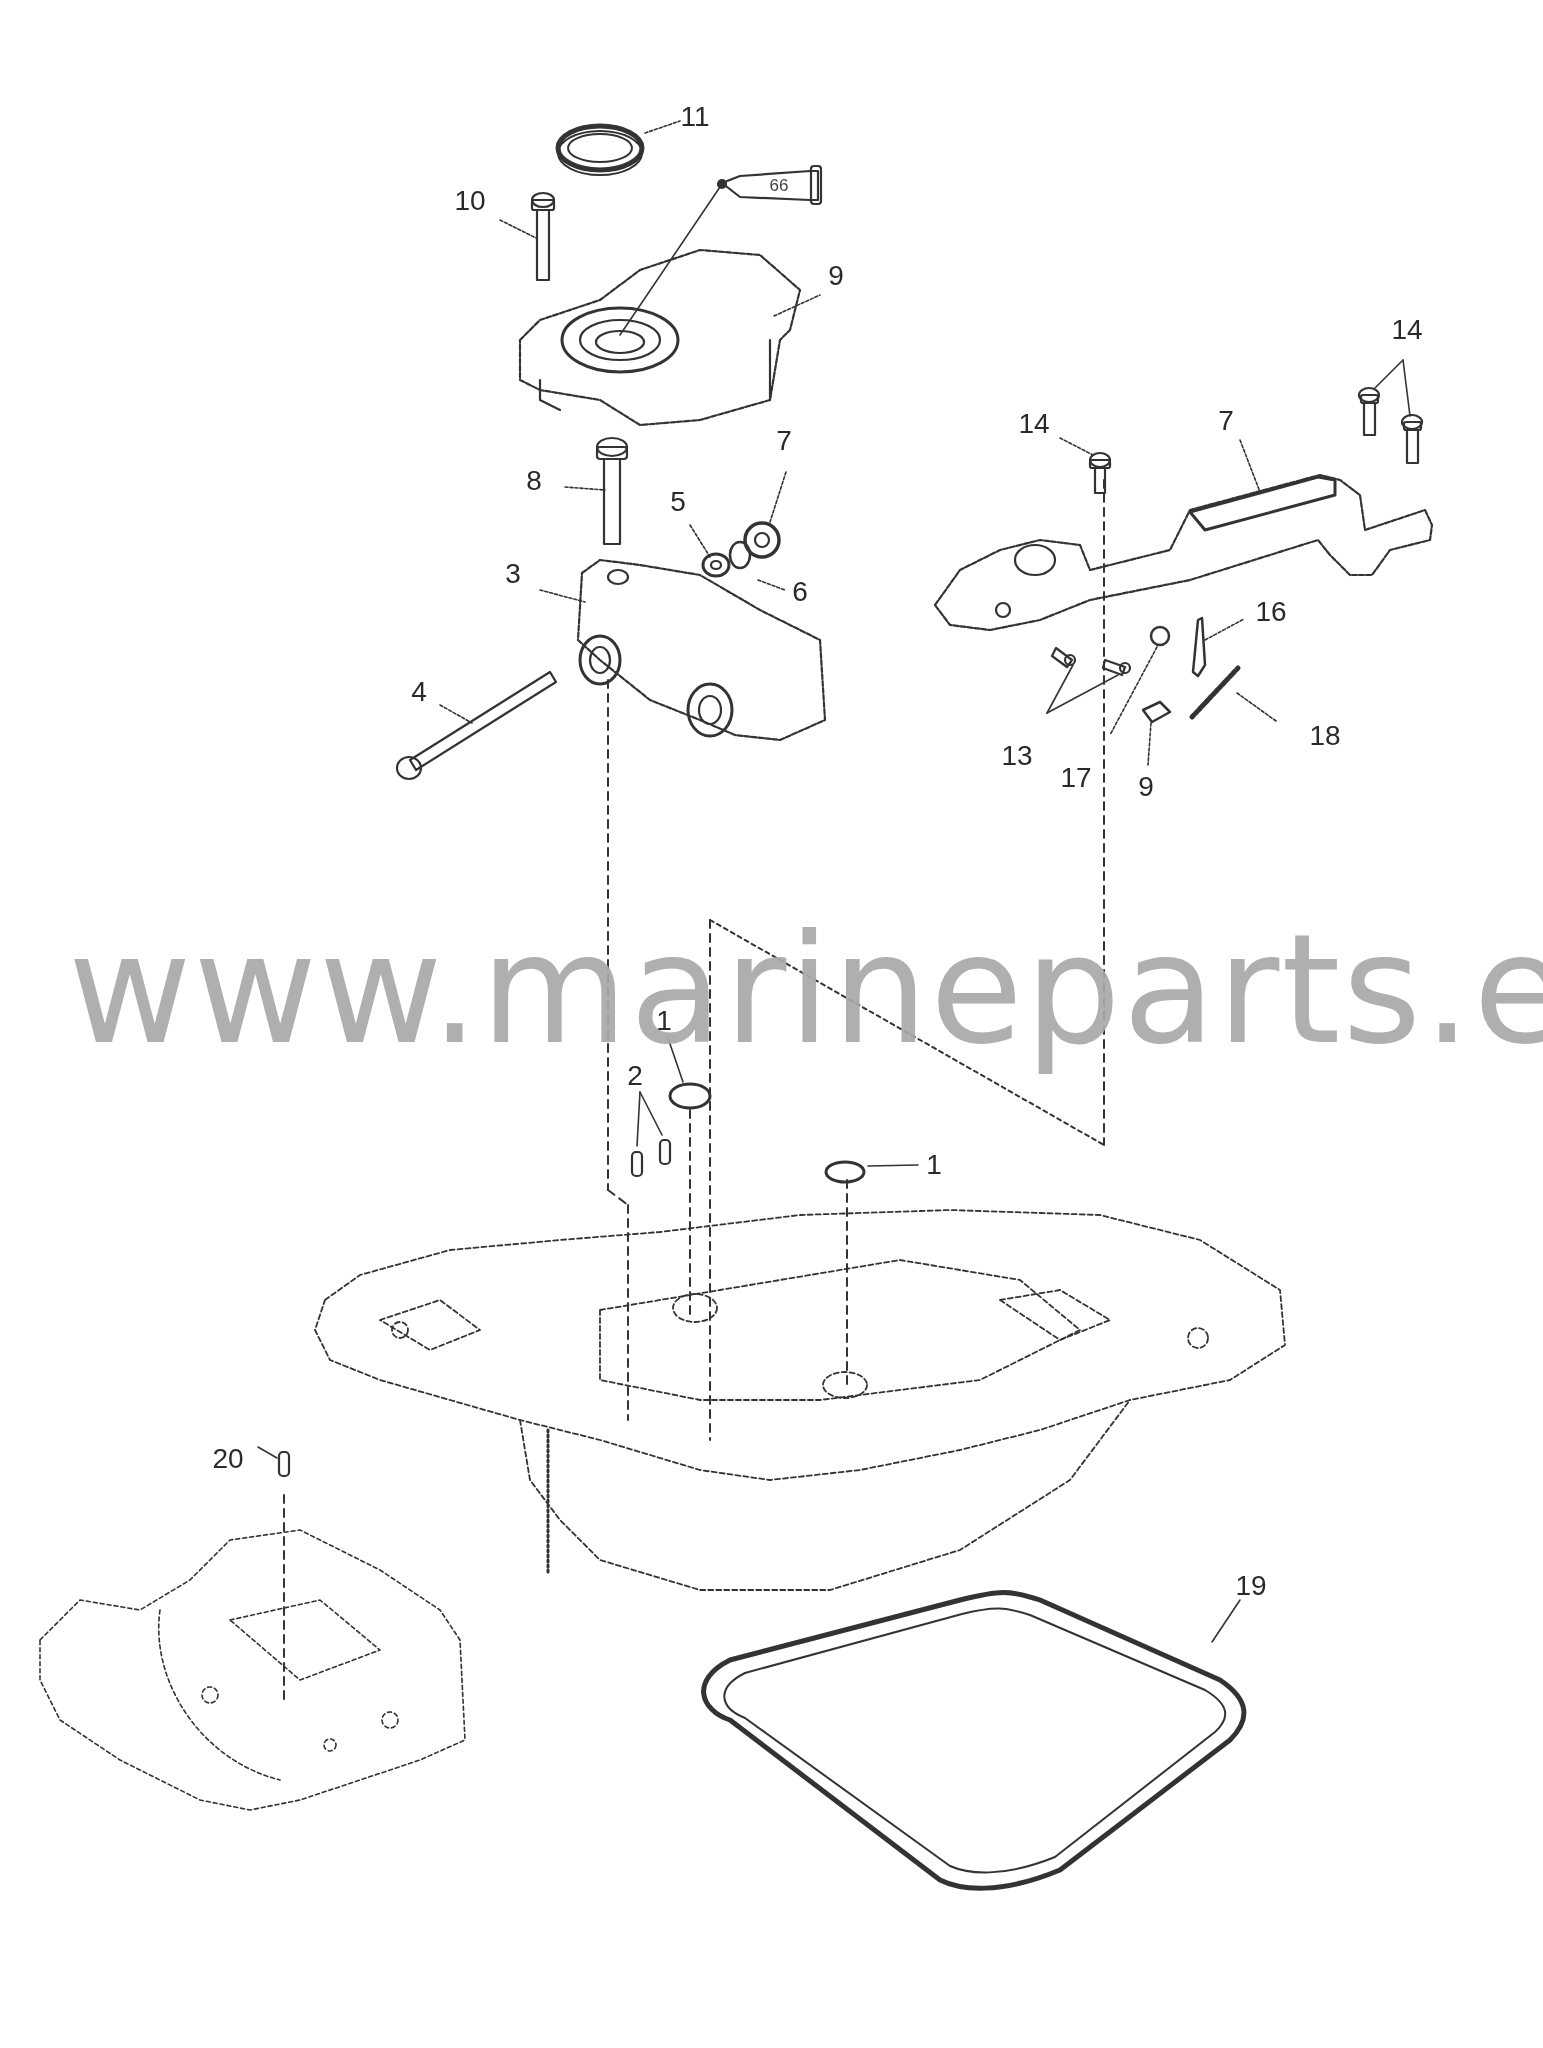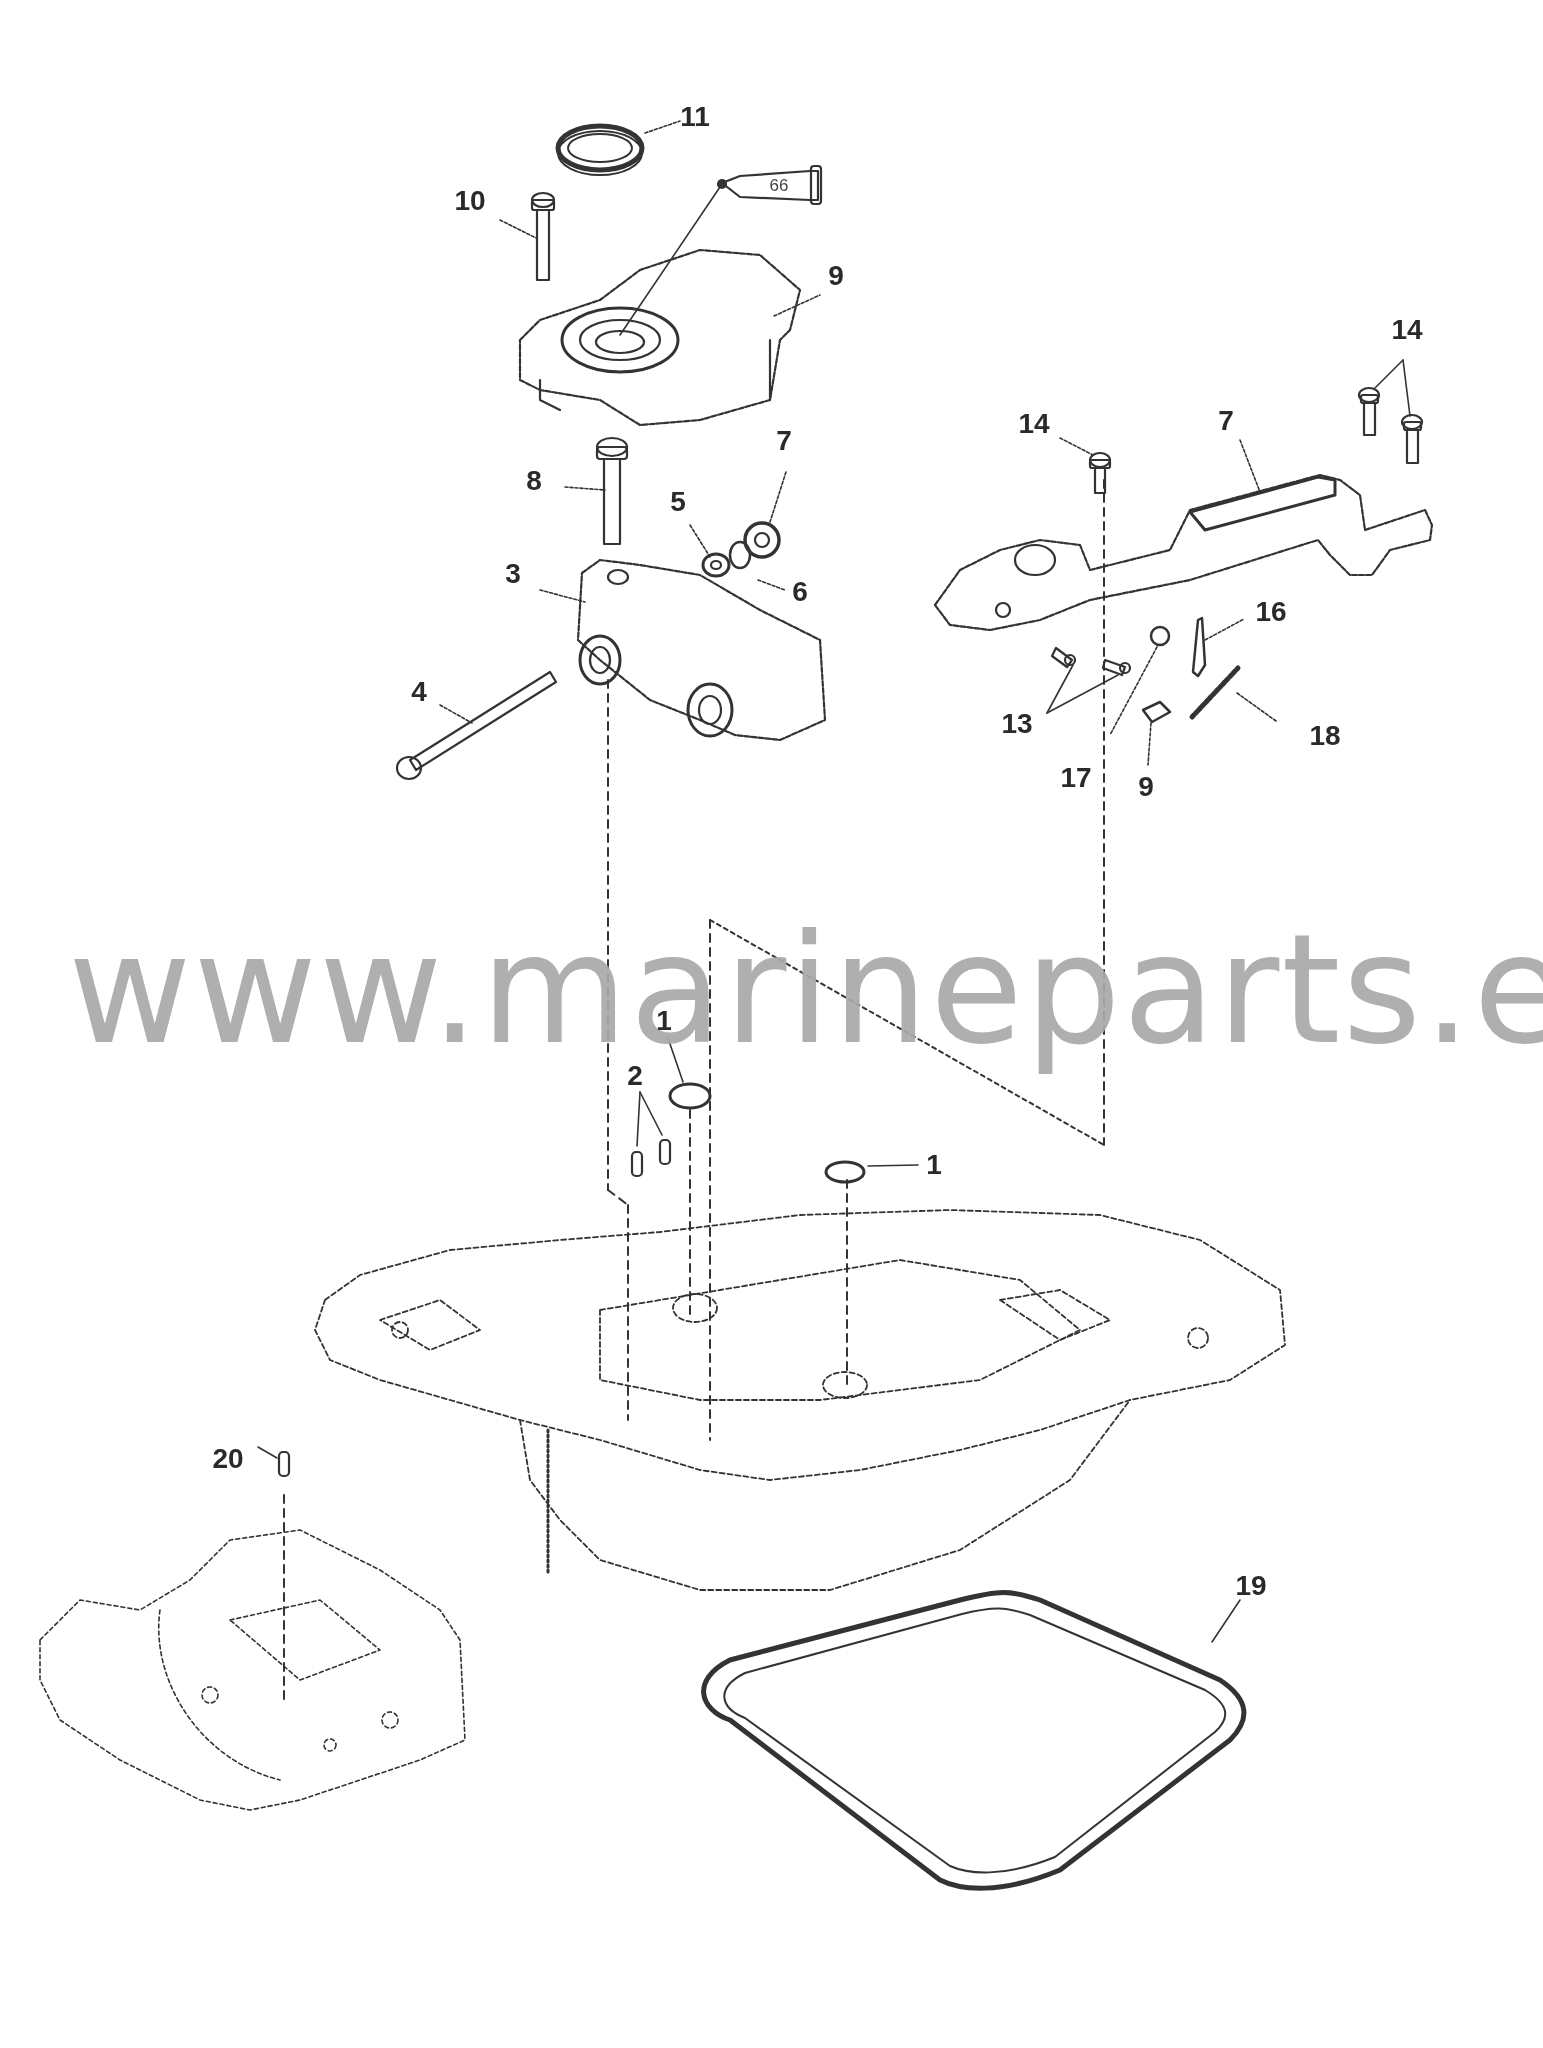--- a/index.html
+++ b/index.html
@@ -1,18 +1,18 @@
 <!DOCTYPE html>
 <html><head>
 <meta charset="utf-8">
 <style>
   html, body { margin:0; padding:0; background:#ffffff; }
   body { width:1543px; height:2048px; position:relative; overflow:hidden; font-family:"Liberation Sans", sans-serif; }
   #diagram { position:absolute; left:0; top:0; width:1543px; height:2048px; }
-  .callout { position:absolute; font-family:"Liberation Sans", sans-serif; font-weight:bold; font-size:28px; color:#2a2a2a; line-height:1; transform:translate(-50%,-50%); white-space:nowrap; }
+  .callout { position:absolute; font-family:"Liberation Sans", sans-serif; font-weight:normal; font-size:28px; color:#2a2a2a; line-height:1; transform:translate(-50%,-50%); white-space:nowrap; }
   .watermark { position:absolute; left:68px; top:915px; font-family:"DejaVu Sans", sans-serif; font-size:151px; color:#a9a9a9; letter-spacing:2px; line-height:1; white-space:nowrap; opacity:0.92; }
   .tube-label { position:absolute; font-family:"Liberation Sans", sans-serif; font-size:17px; color:#444; transform:translate(-50%,-50%); }
 </style>
 </head>
 <body>
 
 <div id="diagram">
 <svg width="1543" height="2048" viewBox="0 0 1543 2048" xmlns="http://www.w3.org/2000/svg" fill="none" stroke="#333" stroke-width="2.2" stroke-linecap="round" stroke-linejoin="round">
 
   <g>
@@ -208,21 +208,21 @@
   <div class="callout" style="left:1407px;top:330px;">14</div>
   <div class="callout" style="left:1034px;top:424px;">14</div>
   <div class="callout" style="left:1226px;top:421px;">7</div>
   <div class="callout" style="left:784px;top:441px;">7</div>
   <div class="callout" style="left:534px;top:481px;">8</div>
   <div class="callout" style="left:678px;top:502px;">5</div>
   <div class="callout" style="left:513px;top:574px;">3</div>
   <div class="callout" style="left:800px;top:592px;">6</div>
   <div class="callout" style="left:1271px;top:612px;text-align:right;">16</div>
   <div class="callout" style="left:419px;top:692px;">4</div>
-  <div class="callout" style="left:1017px;top:724px;">13</div>
+  <div class="callout" style="left:1017px;top:756px;">13</div>
   <div class="callout" style="left:1296px;top:736px;margin-left:29px;">18</div>
   <div class="callout" style="left:1076px;top:768px;margin-top:10px;">17</div>
   <div class="callout" style="left:1146px;top:787px;">9</div>
   <div class="callout" style="left:664px;top:1021px;">1</div>
   <div class="callout" style="left:635px;top:1076px;">2</div>
   <div class="callout" style="left:934px;top:1165px;">1</div>
   <div class="callout" style="left:228px;top:1459px;">20</div>
   <div class="callout" style="left:1251px;top:1586px;">19</div>
 </div>
 

